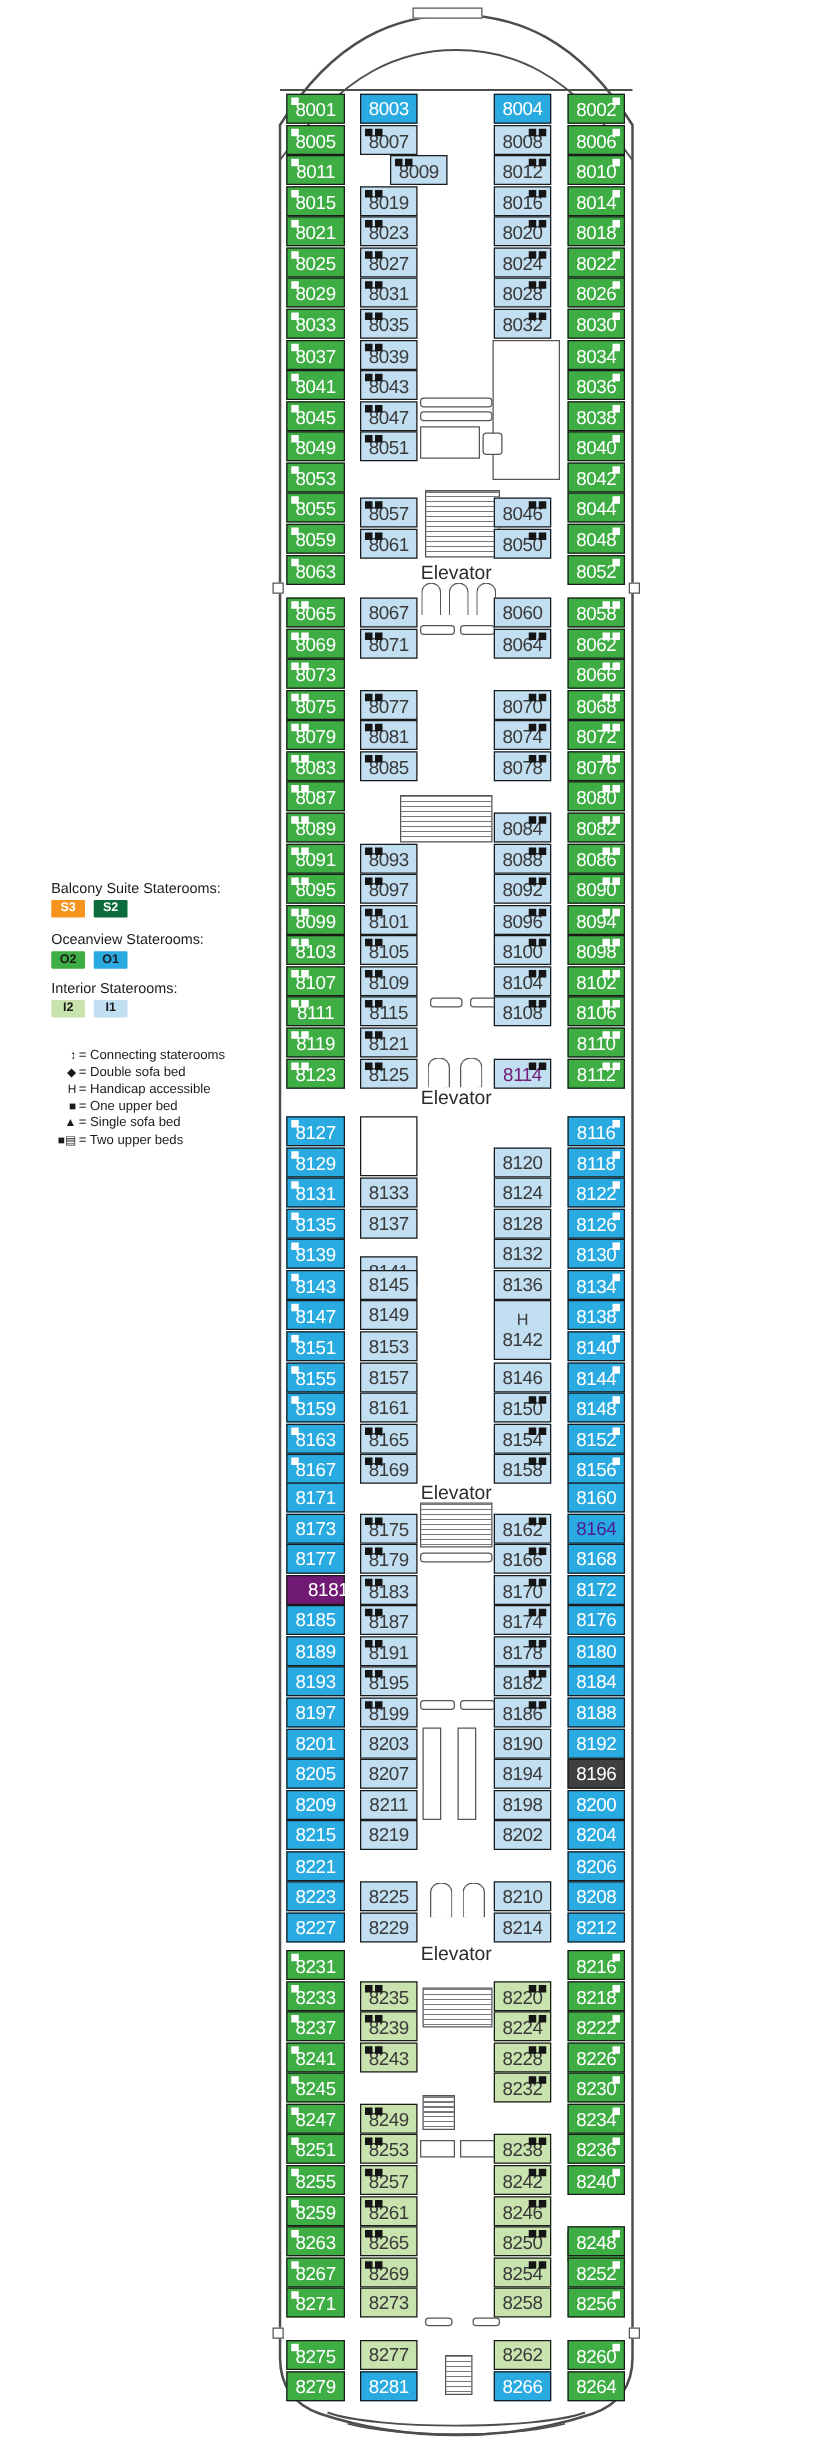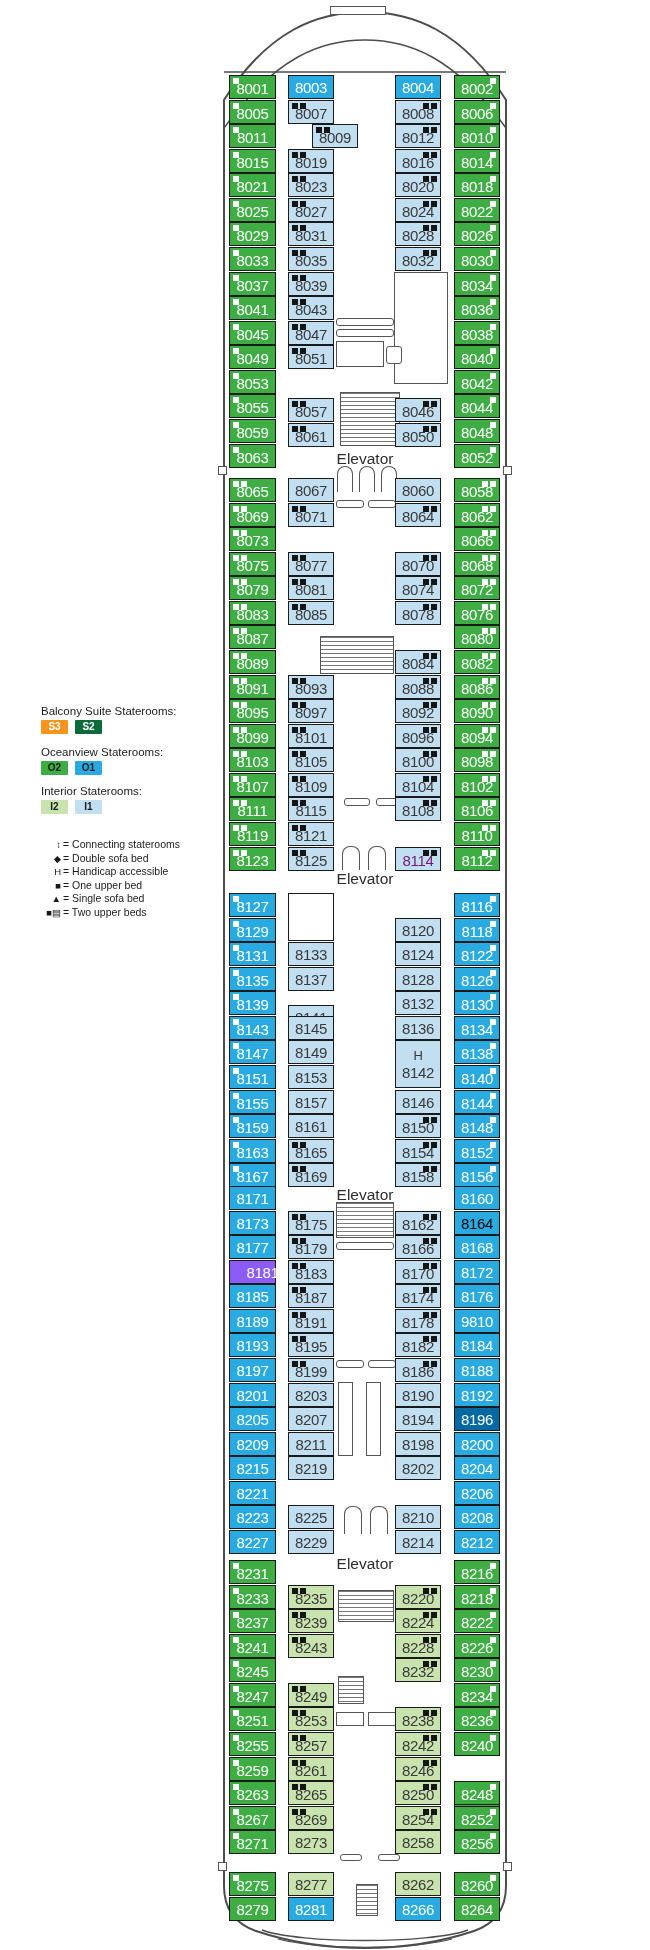--- a/index.html
+++ b/index.html
@@ -1065,21 +1065,21 @@
       </div>
       <div class="cabin center" style="left: 229px; width: 47px; top: 1186px; height: 24px; background: rgb(41, 171, 226); color: rgb(255, 255, 255);">
         <span>8171</span>
       </div>
       <div class="cabin center" style="left: 229px; width: 47px; top: 1211px; height: 24px; background: rgb(41, 171, 226); color: rgb(255, 255, 255);">
         <span>8173</span>
       </div>
       <div class="cabin center" style="left: 229px; width: 47px; top: 1235px; height: 24px; background: rgb(41, 171, 226); color: rgb(255, 255, 255);">
         <span>8177</span>
       </div>
-      <div class="cabin center" style="left: 229px; width: 47px; top: 1260px; height: 24px; background: #8b5cf6; color: rgb(255, 255, 255); padding-left: 20px;">
+      <div class="cabin center" style="left: 229px; width: 47px; top: 1260px; height: 24px; background: #701a75; color: rgb(255, 255, 255); padding-left: 20px;">
         <span>8181</span>
       </div>
       <div class="cabin center" style="left: 229px; width: 47px; top: 1284px; height: 24px; background: rgb(41, 171, 226); color: rgb(255, 255, 255);">
         <span>8185</span>
       </div>
       <div class="cabin center" style="left: 229px; width: 47px; top: 1309px; height: 24px; background: rgb(41, 171, 226); color: rgb(255, 255, 255);">
         <span>8189</span>
       </div>
       <div class="cabin center" style="left: 229px; width: 47px; top: 1333px; height: 24px; background: rgb(41, 171, 226); color: rgb(255, 255, 255);">
         <span>8193</span>
@@ -1238,45 +1238,45 @@
       </div>
       <div class="cabin center" style="left: 395px; width: 46px; top: 1505px; height: 24px; background: rgb(194, 222, 241); color: rgb(58, 58, 58);">
         <span>8210</span>
       </div>
       <div class="cabin center" style="left: 395px; width: 46px; top: 1530px; height: 24px; background: rgb(194, 222, 241); color: rgb(58, 58, 58);">
         <span>8214</span>
       </div>
       <div class="cabin center" style="left: 454px; width: 46px; top: 1186px; height: 24px; background: rgb(41, 171, 226); color: rgb(255, 255, 255);">
         <span>8160</span>
       </div>
-      <div class="cabin center" style="left: 454px; width: 46px; top: 1211px; height: 24px; background: rgb(41, 171, 226); color: #000000;">
+      <div class="cabin center" style="left: 454px; width: 46px; top: 1211px; height: 24px; background: rgb(41, 171, 226); color: #4c1d95;">
         <span>8164</span>
       </div>
       <div class="cabin center" style="left: 454px; width: 46px; top: 1235px; height: 24px; background: rgb(41, 171, 226); color: rgb(255, 255, 255);">
         <span>8168</span>
       </div>
       <div class="cabin center" style="left: 454px; width: 46px; top: 1260px; height: 24px; background: rgb(41, 171, 226); color: rgb(255, 255, 255);">
         <span>8172</span>
       </div>
       <div class="cabin center" style="left: 454px; width: 46px; top: 1284px; height: 24px; background: rgb(41, 171, 226); color: rgb(255, 255, 255);">
         <span>8176</span>
       </div>
       <div class="cabin center" style="left: 454px; width: 46px; top: 1309px; height: 24px; background: rgb(41, 171, 226); color: rgb(255, 255, 255);">
-        <span>9810</span>
+        <span>8180</span>
       </div>
       <div class="cabin center" style="left: 454px; width: 46px; top: 1333px; height: 24px; background: rgb(41, 171, 226); color: rgb(255, 255, 255);">
         <span>8184</span>
       </div>
       <div class="cabin center" style="left: 454px; width: 46px; top: 1358px; height: 24px; background: rgb(41, 171, 226); color: rgb(255, 255, 255);">
         <span>8188</span>
       </div>
       <div class="cabin center" style="left: 454px; width: 46px; top: 1383px; height: 24px; background: rgb(41, 171, 226); color: rgb(255, 255, 255);">
         <span>8192</span>
       </div>
-      <div class="cabin center" style="left: 454px; width: 46px; top: 1407px; height: 24px; background: #0369a1; color: rgb(255, 255, 255); text-align: right;">
+      <div class="cabin center" style="left: 454px; width: 46px; top: 1407px; height: 24px; background: #404040; color: rgb(255, 255, 255); text-align: right;">
         <span>8196</span>
       </div>
       <div class="cabin center" style="left: 454px; width: 46px; top: 1432px; height: 24px; background: rgb(41, 171, 226); color: rgb(255, 255, 255);">
         <span>8200</span>
       </div>
       <div class="cabin center" style="left: 454px; width: 46px; top: 1456px; height: 24px; background: rgb(41, 171, 226); color: rgb(255, 255, 255);">
         <span>8204</span>
       </div>
       <div class="cabin center" style="left: 454px; width: 46px; top: 1481px; height: 24px; background: rgb(41, 171, 226); color: rgb(255, 255, 255);">
         <span>8206</span>

